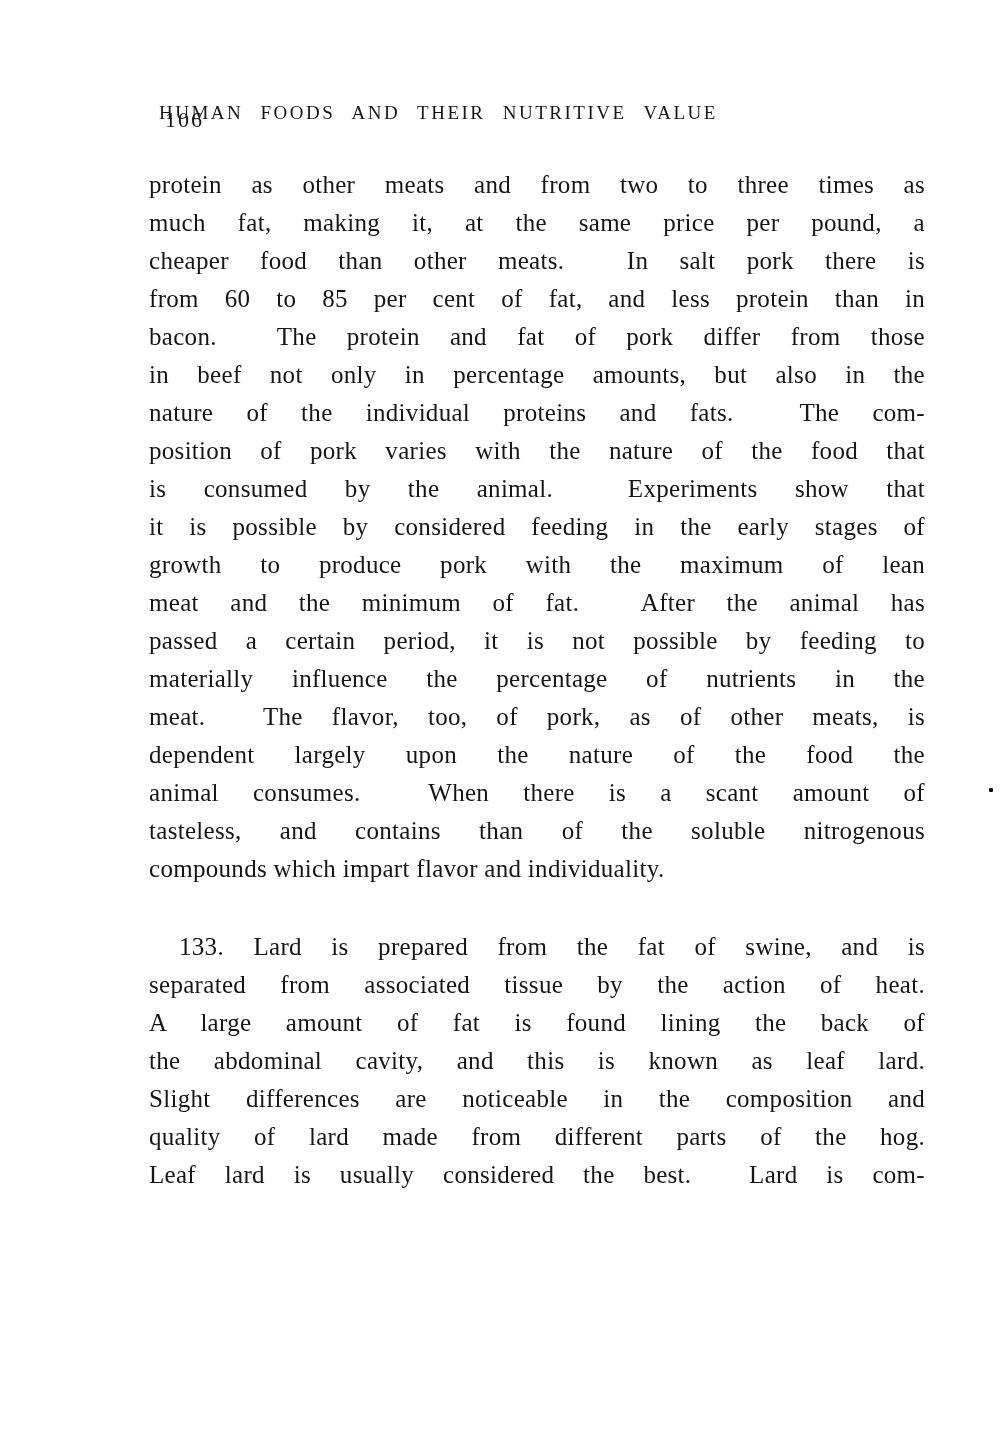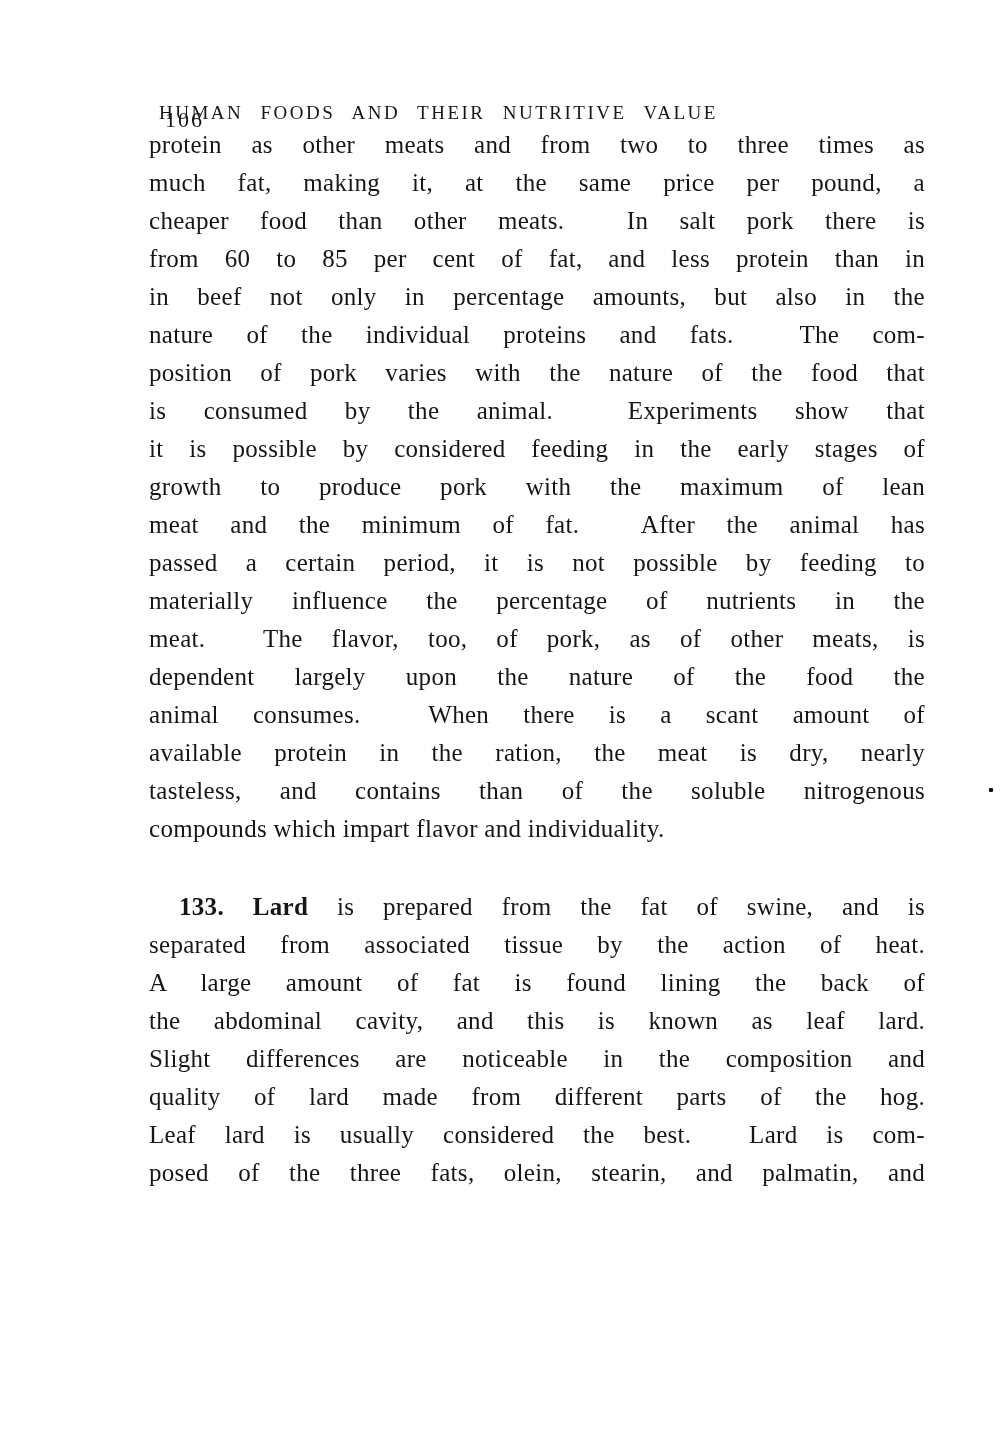--- a/index.html
+++ b/index.html
@@ -35,20 +35,21 @@
     margin-top: 8px;
   }
   .running-title {
     display: block;
     font-size: 19px;
     letter-spacing: 2.5px;
     word-spacing: 10px;
     padding-left: 10px;
   }
   .text-block {
+    margin-top: 40px;
   }
   .paragraph {
     margin: 0;
   }
   .paragraph + .paragraph {
     margin-top: 40px;
   }
   .line {
     font-size: 25px;
     line-height: 38px;
@@ -56,21 +57,21 @@
     letter-spacing: 0.3px;
     text-align: justify;
     text-align-last: justify;
     -moz-text-align-last: justify;
   }
   .line.no-justify-last {
     text-align-last: left;
     -moz-text-align-last: left;
   }
   .line .b {
-    font-weight: bold;
+    font-weight: normal;
   }
   .indent-first .line:first-child {
     text-indent: 30px;
   }
   .speck {
     position: absolute;
     left: 989px;
     top: 788px;
     width: 4px;
     height: 4px;
@@ -85,42 +86,41 @@
   <div class="page-header">
     <span class="page-number">106</span>
     <span class="running-title">HUMAN FOODS AND THEIR NUTRITIVE VALUE</span>
   </div>
   <div class="text-block">
       <div class="paragraph">
         <div class="line">protein as other meats and from two to three times as</div>
         <div class="line">much fat, making it, at the same price per pound, a</div>
         <div class="line">cheaper food than other meats.&nbsp; In salt pork there is</div>
         <div class="line">from 60 to 85 per cent of fat, and less protein than in</div>
+        <div class="line">bacon.&nbsp; The protein and fat of pork differ from those</div>
         <div class="line">in beef not only in percentage amounts, but also in the</div>
         <div class="line">nature of the individual proteins and fats.&nbsp; The com-</div>
         <div class="line">position of pork varies with the nature of the food that</div>
         <div class="line">is consumed by the animal.&nbsp; Experiments show that</div>
         <div class="line">it is possible by considered feeding in the early stages of</div>
         <div class="line">growth to produce pork with the maximum of lean</div>
         <div class="line">meat and the minimum of fat.&nbsp; After the animal has</div>
         <div class="line">passed a certain period, it is not possible by feeding to</div>
         <div class="line">materially influence the percentage of nutrients in the</div>
         <div class="line">meat.&nbsp; The flavor, too, of pork, as of other meats, is</div>
         <div class="line">dependent largely upon the nature of the food the</div>
         <div class="line">animal consumes.&nbsp; When there is a scant amount of</div>
-        <div class="line">available protein in the ration, the meat is dry, nearly</div>
         <div class="line">tasteless, and contains than of the soluble nitrogenous</div>
         <div class="line no-justify-last">compounds which impart flavor and individuality.</div>
       </div>
       <div class="paragraph indent-first">
         <div class="line"><span class="b">133. Lard</span><span> is prepared from the fat of swine, and is</span></div>
         <div class="line">separated from associated tissue by the action of heat.</div>
         <div class="line">A large amount of fat is found lining the back of</div>
         <div class="line">the abdominal cavity, and this is known as leaf lard.</div>
         <div class="line">Slight differences are noticeable in the composition and</div>
         <div class="line">quality of lard made from different parts of the hog.</div>
         <div class="line">Leaf lard is usually considered the best.&nbsp; Lard is com-</div>
-        <div class="line">posed of the three fats, olein, stearin, and palmatin, and</div>
       </div>
     </div>
 </div>
 
 <div class="speck"></div>
 
 </body></html>

